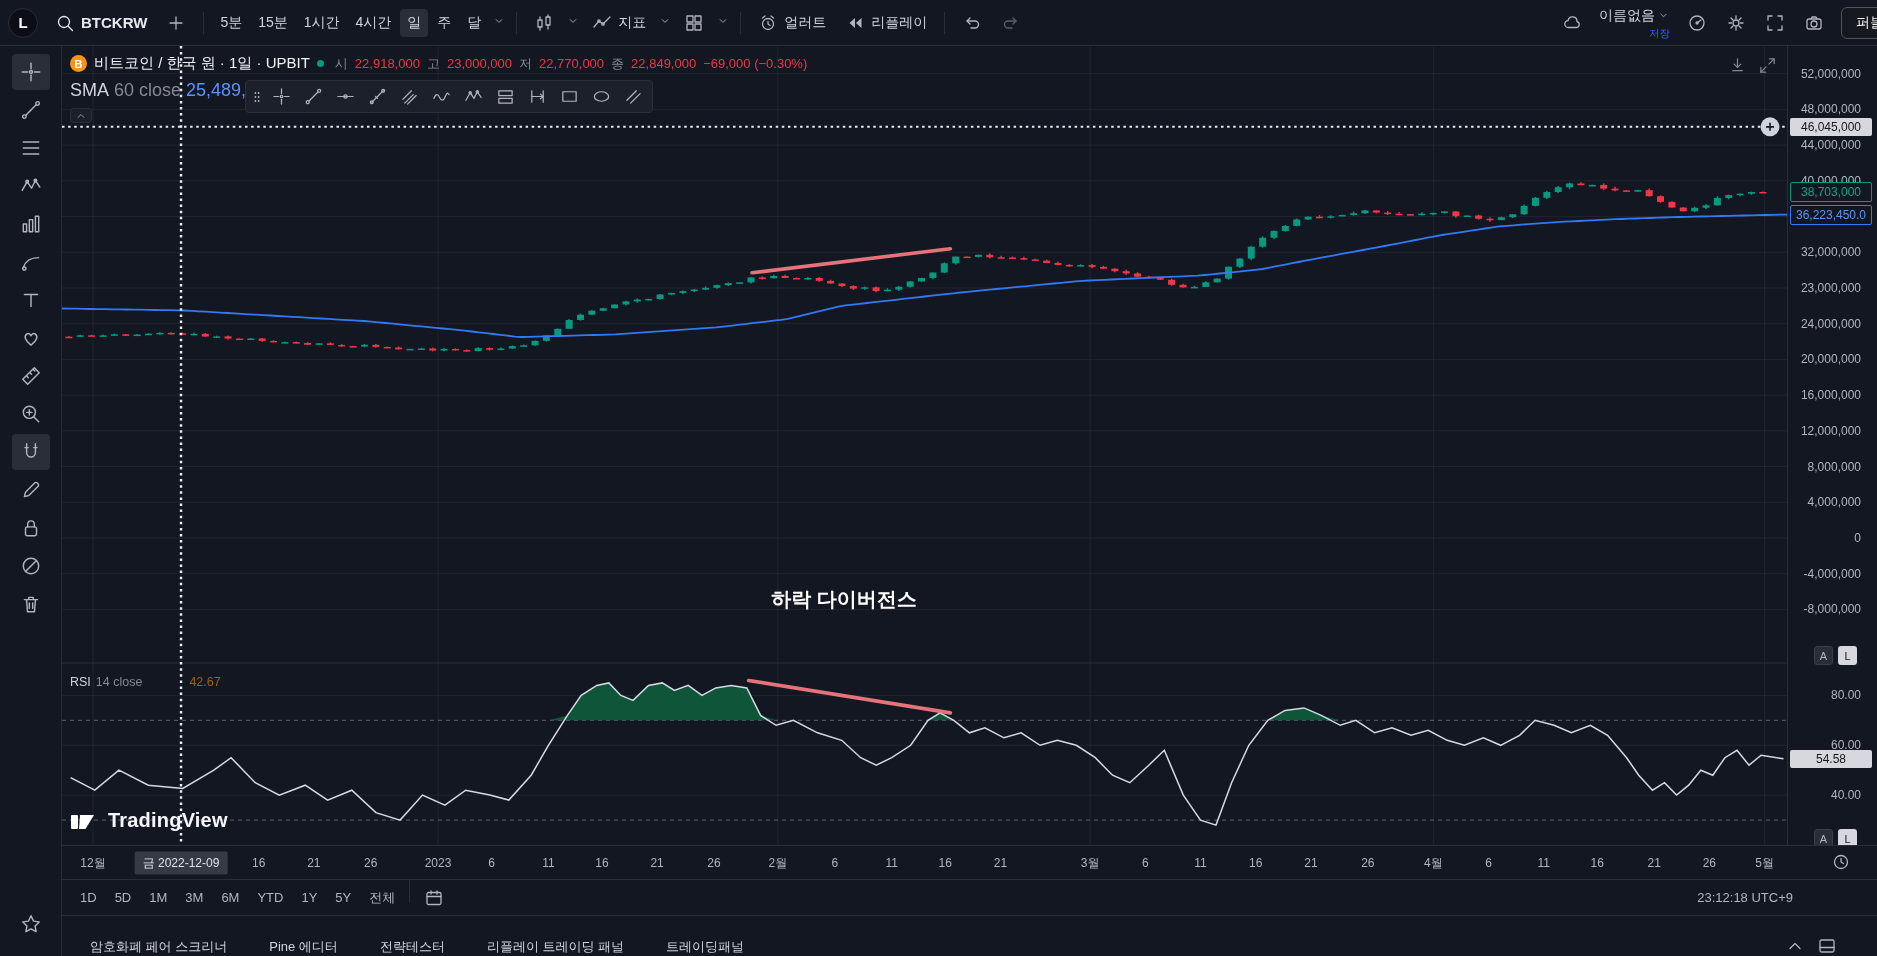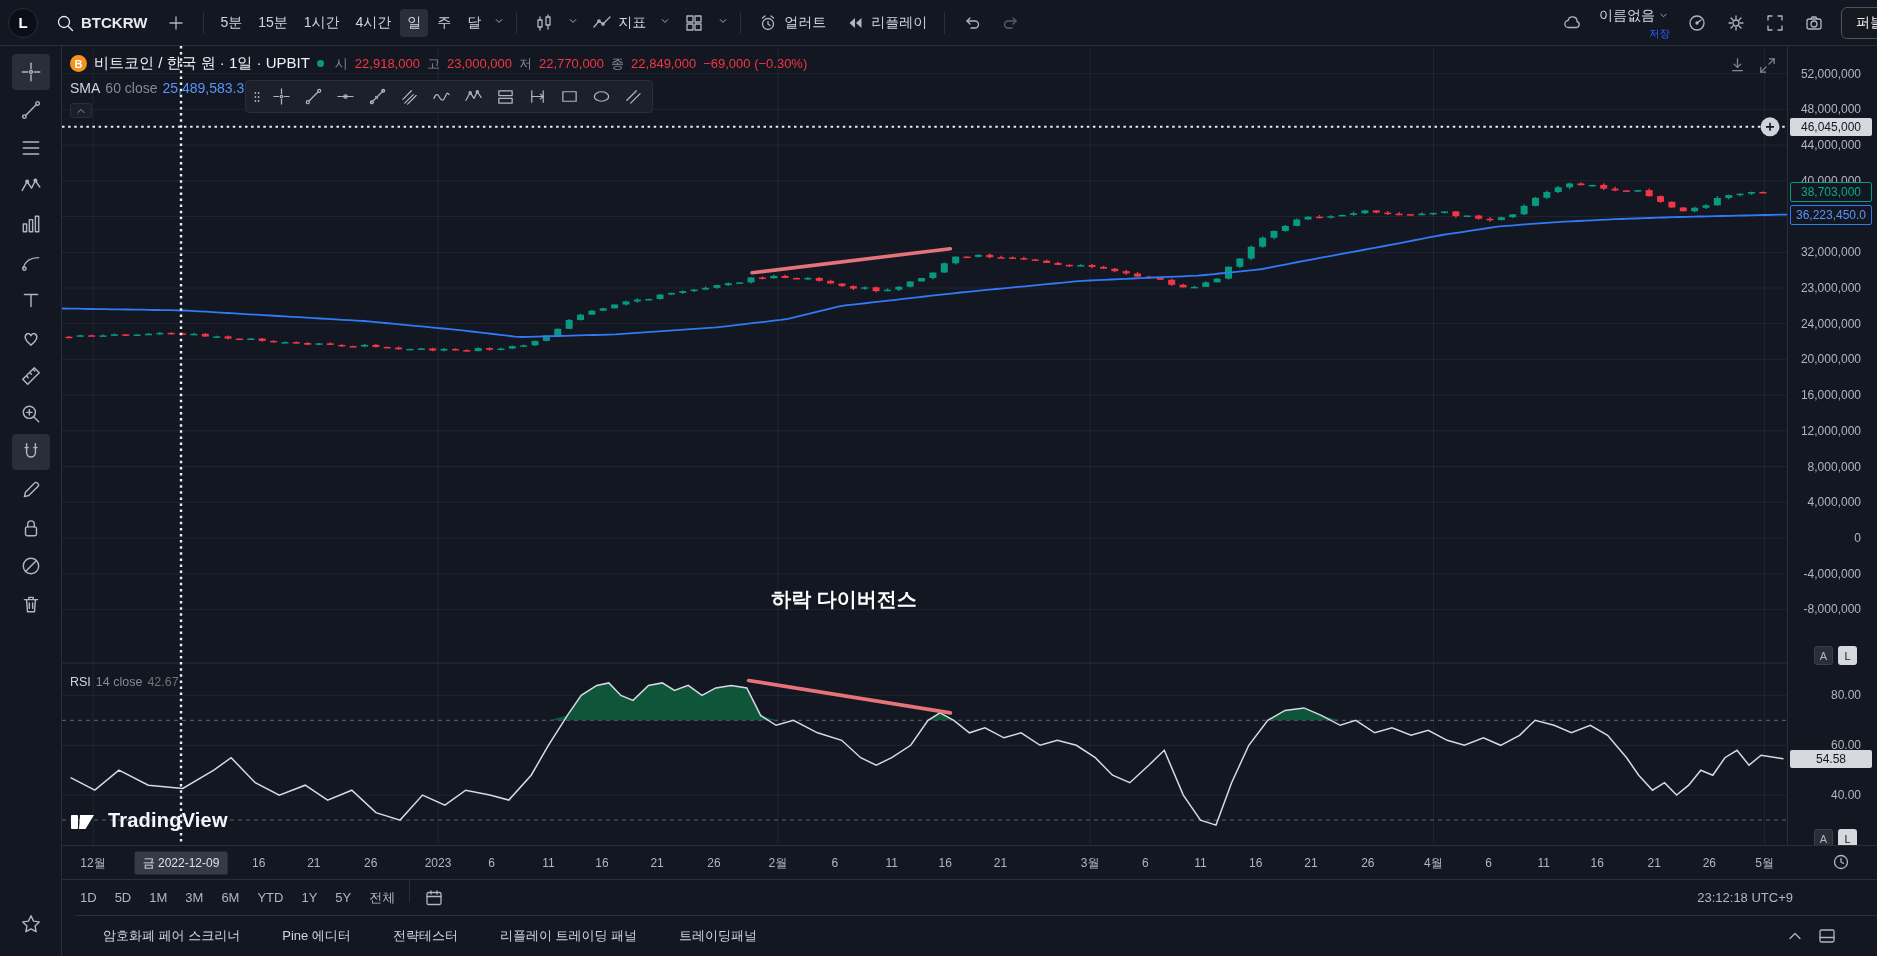--- a/index.html
+++ b/index.html
@@ -60,35 +60,35 @@
   .time-axis{position:absolute;top:799px;left:0;right:0;height:34px;border-top:1px solid #2a2e39;background:#131722;}
   .time-label{position:absolute;top:50%;transform:translate(-50%,-50%);font-size:12px;color:#b2b5be;white-space:nowrap;}
   .time-label.crosshair-date{background:#363a45;color:#dde0e5;padding:3px 8px;border-radius:2px;z-index:2;}
   .tz-btn{position:absolute;right:26px;top:6px;}
   
   .range-bar{position:absolute;top:833px;left:0;right:0;height:36px;border-top:1px solid #2a2e39;display:flex;padding:0 10px;background:#131722;}
   .range-btn{font-size:13px;color:#b2b5be;padding:4px 8px;border-radius:4px;}
   .range-right{margin-left:auto;display:flex;align-items:center;margin-right:74px;}
   .clock{font-size:13px;color:#b2b5be;}
   
-  .footer-tabs{position:absolute;top:869px;left:13px;right:0;height:41px;border-top:1px solid #2a2e39;display:flex;align-items:center;padding:0 28px;gap:42px;background:#131722;}
+  .footer-tabs{position:absolute;top:869px;left:0;right:0;height:41px;border-top:1px solid #2a2e39;display:flex;align-items:flex-end;padding:0 28px;gap:42px;background:#131722;}
   .footer-tab{font-size:13px;color:#d1d4dc;white-space:nowrap;}
   .footer-right{margin-left:auto;display:flex;align-items:center;gap:12px;padding-right:12px;}
   
   .legend{position:absolute;top:8px;left:8px;z-index:6;}
   .legend-row1{display:flex;align-items:center;gap:7px;}
   .btc-ic{width:17px;height:17px;border-radius:50%;background:#f7931a;color:#fff;font-size:11px;font-weight:bold;display:flex;align-items:center;justify-content:center;flex:none;}
   .sym-title{font-size:15px;color:#f0f2f5;}
   .status-dot{width:7px;height:7px;border-radius:50%;background:#089981;flex:none;}
   .ohlc{display:flex;align-items:center;gap:7px;font-size:13px;margin-left:4px;}
   .ohlc .ol{color:#868993;}
   .ohlc .ov{color:#f23645;}
   .ohlc .chg{color:#f23645;}
-  .legend-row2{display:flex;align-items:center;gap:5px;font-size:14px;margin-top:7px;}
-  .ind-name{color:#d1d4dc;}.ind-params{color:#868993;}.ind-val-blue{color:#5b94f7;}.ind-val{color:#737373;}
+  .legend-row2{display:flex;align-items:center;gap:5px;font-size:18px;margin-top:7px;}
+  .ind-name{color:#d1d4dc;}.ind-params{color:#868993;}.ind-val-blue{color:#5b94f7;}.ind-val{color:#a16207;margin-left:42px;}
   .collapse-btn{margin-top:7px;width:22px;height:15px;border:1px solid #2a2e39;background:#1b1f2a;border-radius:3px;display:flex;align-items:center;justify-content:center;}
   .collapse-btn .ic{width:12px;height:12px;}
   .rsi-legend{position:absolute;top:629px;left:8px;display:flex;align-items:center;gap:5px;font-size:12.5px;z-index:6;}
   .float-toolbar{position:absolute;top:34px;left:183px;height:33px;background:#1c202b;border:1px solid #2a2e39;border-radius:4px;display:flex;align-items:center;padding:0 3px;z-index:8;}
   .ft-handle{width:16px;height:26px;display:flex;align-items:center;justify-content:center;cursor:grab;}
   .ft-handle .ic{width:16px;height:16px;}
   .ft-btn{width:32px;height:28px;display:flex;align-items:center;justify-content:center;border-radius:3px;}
   .ft-btn .ic{width:19px;height:19px;}
   .annotation{position:absolute;left:782px;top:553px;transform:translate(-50%,-50%);font-size:20px;font-weight:bold;color:#ffffff;z-index:7;white-space:nowrap;}
   .watermark{position:absolute;left:8px;top:763px;display:flex;gap:12px;z-index:6;color:#ffffff;}

